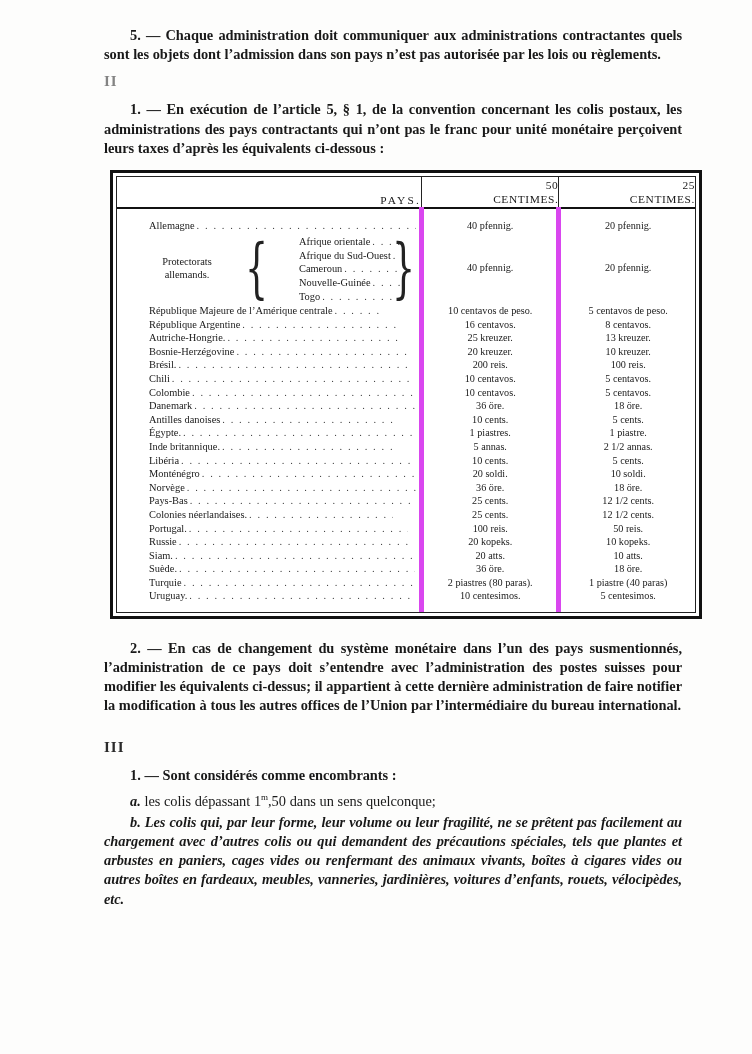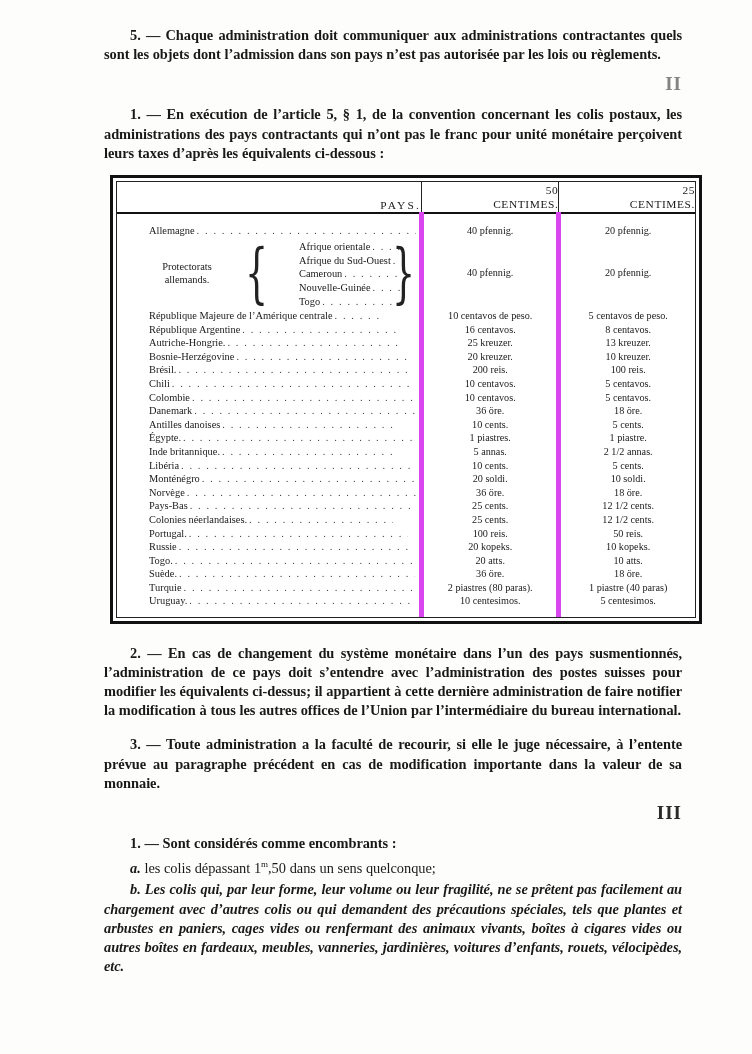--- a/index.html
+++ b/index.html
@@ -34,22 +34,22 @@
     line-height: 19.2px;
     text-align: justify;
     font-weight: bold;
     letter-spacing: -0.05px;
     word-spacing: 0.2px;
   }
   p.para .lead { font-weight: bold; }
   .indent { text-indent: 26px; }
 
   .roman {
-    text-align: right;
-    font-size: 19px;
+    text-align: left;
+    font-size: 15px;
     font-weight: bold;
     letter-spacing: 1px;
     margin: 9px 0 10px 0;
     color: #2b2b2b;
   }
   .roman.faint { color: #555; opacity: .72; }
   .gap-b { height: 20px; }
   .gap-c { height: 13px; }
 
   
@@ -310,21 +310,21 @@
                 <td class="country"><span class="nm">Portugal.</span><span class="leader" style="width:219.4px">. . . . . . . . . . . . . . . . . . . . . . . . . . . . . . . . . . . . . . . . . . . . . . . . . . . . . . . . . . . . . . . . . . . . . . . . . . . . . . . . . . . . . . . . . . </span></td>
                 <td class="amount vsep">100 reis.</td>
                 <td class="amount vsep">50 reis.</td>
               </tr>
               <tr class="r ">
                 <td class="country"><span class="nm">Russie</span><span class="leader" style="width:235.6px">. . . . . . . . . . . . . . . . . . . . . . . . . . . . . . . . . . . . . . . . . . . . . . . . . . . . . . . . . . . . . . . . . . . . . . . . . . . . . . . . . . . . . . . . . . </span></td>
                 <td class="amount vsep">20 kopeks.</td>
                 <td class="amount vsep">10 kopeks.</td>
               </tr>
               <tr class="r ">
-                <td class="country"><span class="nm">Togo.</span><span class="leader" style="width:241px">. . . . . . . . . . . . . . . . . . . . . . . . . . . . . . . . . . . . . . . . . . . . . . . . . . . . . . . . . . . . . . . . . . . . . . . . . . . . . . . . . . . . . . . . . . </span></td>
+                <td class="country"><span class="nm">Siam.</span><span class="leader" style="width:241px">. . . . . . . . . . . . . . . . . . . . . . . . . . . . . . . . . . . . . . . . . . . . . . . . . . . . . . . . . . . . . . . . . . . . . . . . . . . . . . . . . . . . . . . . . . </span></td>
                 <td class="amount vsep">20 atts.</td>
                 <td class="amount vsep">10 atts.</td>
               </tr>
               <tr class="r ">
                 <td class="country"><span class="nm">Suède.</span><span class="leader" style="width:235.6px">. . . . . . . . . . . . . . . . . . . . . . . . . . . . . . . . . . . . . . . . . . . . . . . . . . . . . . . . . . . . . . . . . . . . . . . . . . . . . . . . . . . . . . . . . . </span></td>
                 <td class="amount vsep">36 öre.</td>
                 <td class="amount vsep">18 öre.</td>
               </tr>
               <tr class="r ">
                 <td class="country"><span class="nm">Turquie</span><span class="leader" style="width:230.2px">. . . . . . . . . . . . . . . . . . . . . . . . . . . . . . . . . . . . . . . . . . . . . . . . . . . . . . . . . . . . . . . . . . . . . . . . . . . . . . . . . . . . . . . . . . </span></td>
@@ -340,21 +340,20 @@
         </table>
       </div>
     </div>
 
     <div class="gap-b"></div>
 
     <p class="para indent"><span class="lead">2. —</span><span> En cas de changement du système monétaire dans l’un des pays susmentionnés, l’administration de ce pays doit s’entendre avec l’administration des postes suisses pour modifier les équivalents ci-dessus; il appartient à cette dernière administration de faire notifier la modification à tous les autres offices de l’Union par l’intermédiaire du bureau international.</span></p>
 
     <div class="gap-c"></div>
 
-    <p class="para indent"><span class="lead">3. —</span><span> Toute administration a la faculté de recourir, si elle le juge nécessaire, à l’entente prévue au paragraphe précédent en cas de modification importante dans la valeur de sa monnaie.</span></p>
 
     <div class="roman">III</div>
 
     <p class="para indent"><span class="lead">1. —</span><span> Sont considérés comme encombrants :</span></p>
 
     <p class="para indent"><span class="lead" style="font-style:italic">a.</span><span style="font-weight:normal"> les colis dépassant 1</span><span class="sup" style="font-weight:normal">m</span><span style="font-weight:normal">,50 dans un sens quelconque;</span></p>
 
     <p class="para ital indent"><span class="lead">b.</span><span> Les colis qui, par leur forme, leur volume ou leur fragilité, ne se prêtent pas facilement au chargement avec d’autres colis ou qui demandent des précautions spéciales, tels que plantes et arbustes en paniers, cages vides ou renfermant des animaux vivants, boîtes à cigares vides ou autres boîtes en fardeaux, meubles, vanneries, jardinières, voitures d’enfants, rouets, vélocipèdes, etc.</span></p>
 
   </div>

